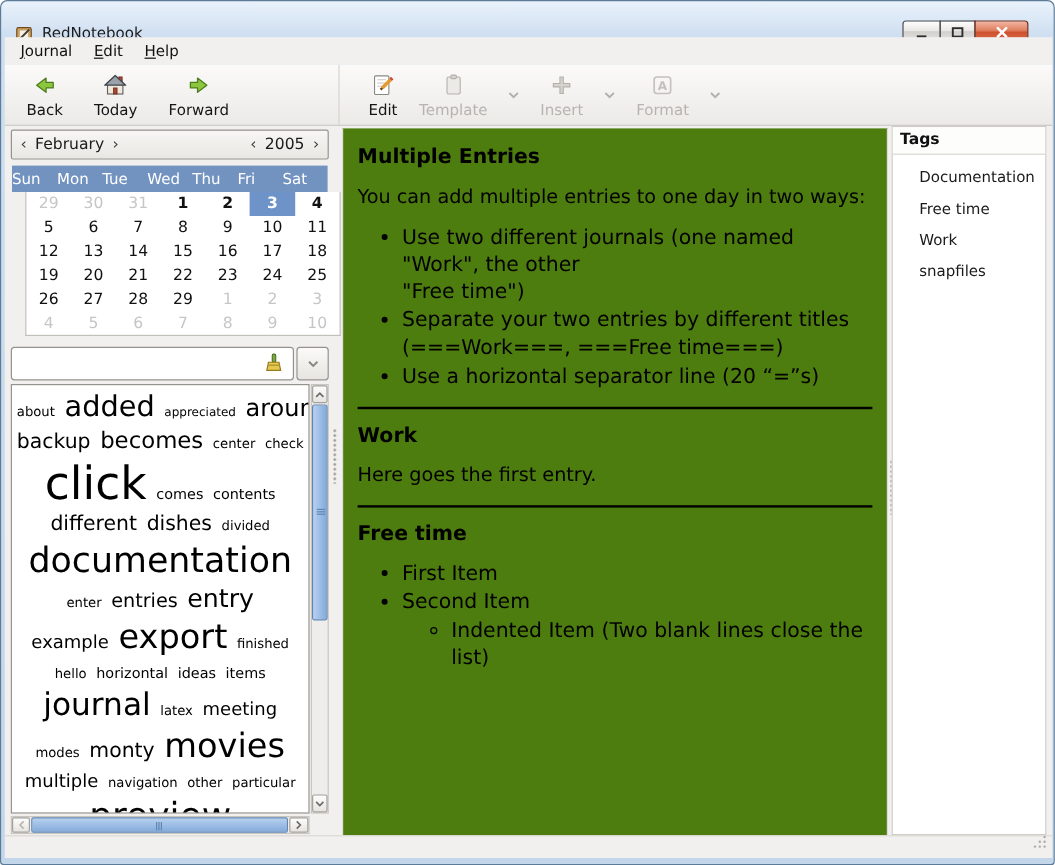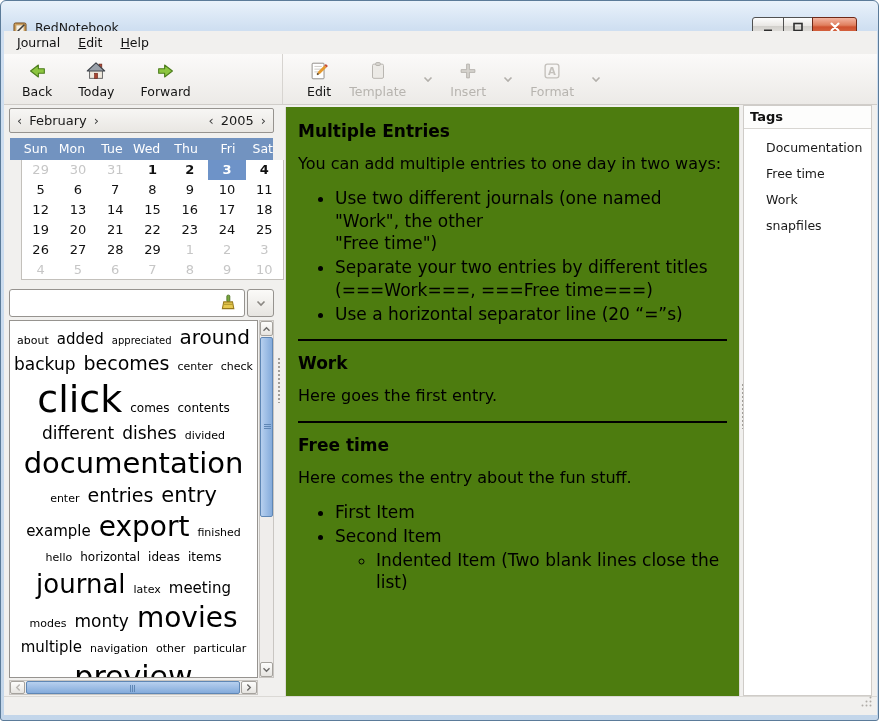--- a/index.html
+++ b/index.html
@@ -45,21 +45,21 @@
 
   
   .left-panel { position:absolute; left:5px; top:3px; width:265px; height:588px; }
   .cal-nav { position:absolute; left:0; top:0; width:265px; height:25px;
     background:linear-gradient(#f7f6f4,#e9e7e3); border:1px solid #96938f; border-radius:2px;
     display:flex; align-items:center; font-size:13px; color:#1a1a1a; }
   .cal-nav .arrow { padding:0 7px; color:#3c3c3c; font-size:13px; }
   .cal-nav .spacer { flex:1; }
   .cal-dayrow { position:absolute; left:1px; top:30px; width:263px; height:22px;
     background:#7293c0; display:grid; grid-template-columns:repeat(7,1fr); }
-  .cal-dayrow span { color:#fff; font-size:12.5px; text-align:right; line-height:22px; }
+  .cal-dayrow span { color:#fff; font-size:12.5px; text-align:left; line-height:22px; }
   .cal-grid { position:absolute; left:12px; top:52px; width:263px; height:120px; background:#fff;
     border:1px solid #c3c0bb; border-top:none; display:grid;
     grid-template-columns:repeat(7,1fr); grid-auto-rows:20px; }
   .cal-cell { font-size:13px; color:#111; text-align:center; line-height:20px; }
   .cal-cell[data-state="other"] { color:#c6c6c6; }
   .cal-cell[data-state="entry"] { font-weight:bold; }
   .cal-cell[data-state="selected"] { background:#6e93c8; color:#fff; font-weight:bold; }
 
   .search-input { position:absolute; left:0; top:181px; width:236px; height:28px;
     border:1px solid #96938f; border-radius:3px; background:#fff; padding:0 30px 0 6px;
@@ -326,26 +326,26 @@
           <path d="M4 9.2 H12.5" stroke="#b49a30" stroke-width="1"></path>
         </svg>
       </span>
       <div class="search-drop">
         <svg width="10" height="7" viewBox="0 0 10 7">
             <path d="M1.5 1.5 L5 5 L8.5 1.5" stroke="#8a8782" stroke-width="1.6" fill="none"></path>
           </svg>
       </div>
 
       <div class="cloud-box">
-          <div class="cloud-line"><span style="font-size: 11px;">about</span><span style="font-size: 15px;">added</span><span style="font-size: 10px;">appreciated</span><span style="font-size: 20px;">around</span></div>
+          <div class="cloud-line"><span style="font-size: 11px;">about</span><span style="font-size: 24px;">added</span><span style="font-size: 10px;">appreciated</span><span style="font-size: 20px;">around</span></div>
           <div class="cloud-line"><span style="font-size: 17px;">backup</span><span style="font-size: 19px;">becomes</span><span style="font-size: 11px;">center</span><span style="font-size: 11px;">check</span></div>
           <div class="cloud-line"><span style="font-size: 38px;">click</span><span style="font-size: 12px;">comes</span><span style="font-size: 12px;">contents</span></div>
           <div class="cloud-line"><span style="font-size: 17px;">different</span><span style="font-size: 17px;">dishes</span><span style="font-size: 11px;">divided</span></div>
           <div class="cloud-line"><span style="font-size: 29px;">documentation</span></div>
-          <div class="cloud-line"><span style="font-size: 11px;">enter</span><span style="font-size: 19px;">entries</span><span style="font-size: 21px;">entry</span></div>
+          <div class="cloud-line"><span style="font-size: 11px;">enter</span><span style="font-size: 16px;">entries</span><span style="font-size: 21px;">entry</span></div>
           <div class="cloud-line"><span style="font-size: 15px;">example</span><span style="font-size: 28px;">export</span><span style="font-size: 11px; margin-top: 32px;">finished</span></div>
           <div class="cloud-line"><span style="font-size: 11px;">hello</span><span style="font-size: 12px;">horizontal</span><span style="font-size: 12px;">ideas</span><span style="font-size: 12px;">items</span></div>
           <div class="cloud-line"><span style="font-size: 26px;">journal</span><span style="font-size: 11px;">latex</span><span style="font-size: 15px;">meeting</span></div>
           <div class="cloud-line"><span style="font-size: 11px;">modes</span><span style="font-size: 17px;">monty</span><span style="font-size: 28px;">movies</span></div>
           <div class="cloud-line"><span style="font-size: 15px;">multiple</span><span style="font-size: 11px;">navigation</span><span style="font-size: 11px;">other</span><span style="font-size: 11px;">particular</span></div>
           <div class="cloud-line"><span style="font-size: 30px;">preview</span></div>
         </div>
 
       <div class="vscroll">
         <div class="sb-btn v-up">
@@ -390,21 +390,20 @@
 "Free time")</li>
           <li>Separate your two entries by different titles
 (===Work===, ===Free time===)</li>
           <li>Use a horizontal separator line (20 “=”s)</li>
         </ul>
       <hr>
       <h1>Work</h1>
       <p>Here goes the first entry.</p>
       <hr>
       <h1>Free time</h1>
-      <p>Here comes the entry about the fun stuff.</p>
       <ul>
           <li>First Item</li>
           <li>Second Item</li>
         </ul>
       <ul class="sub">
           <li>Indented Item (Two blank lines close the list)</li>
         </ul>
     </div>
 
     <div class="gutter-handle g2"></div>

